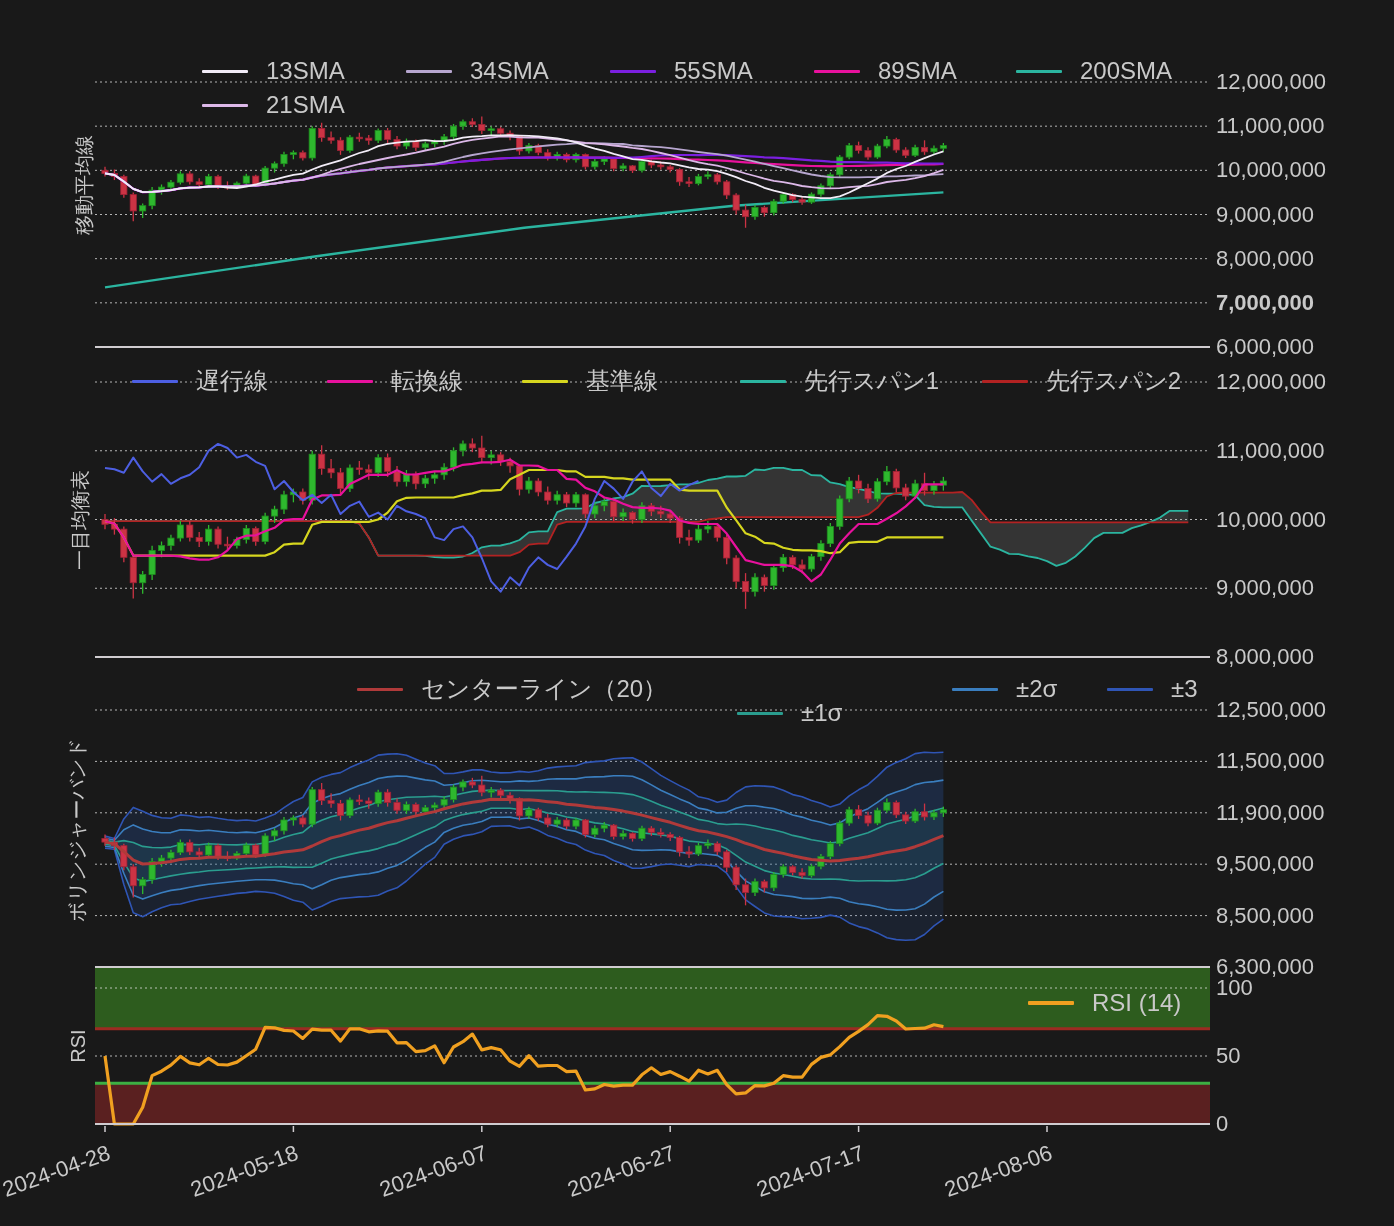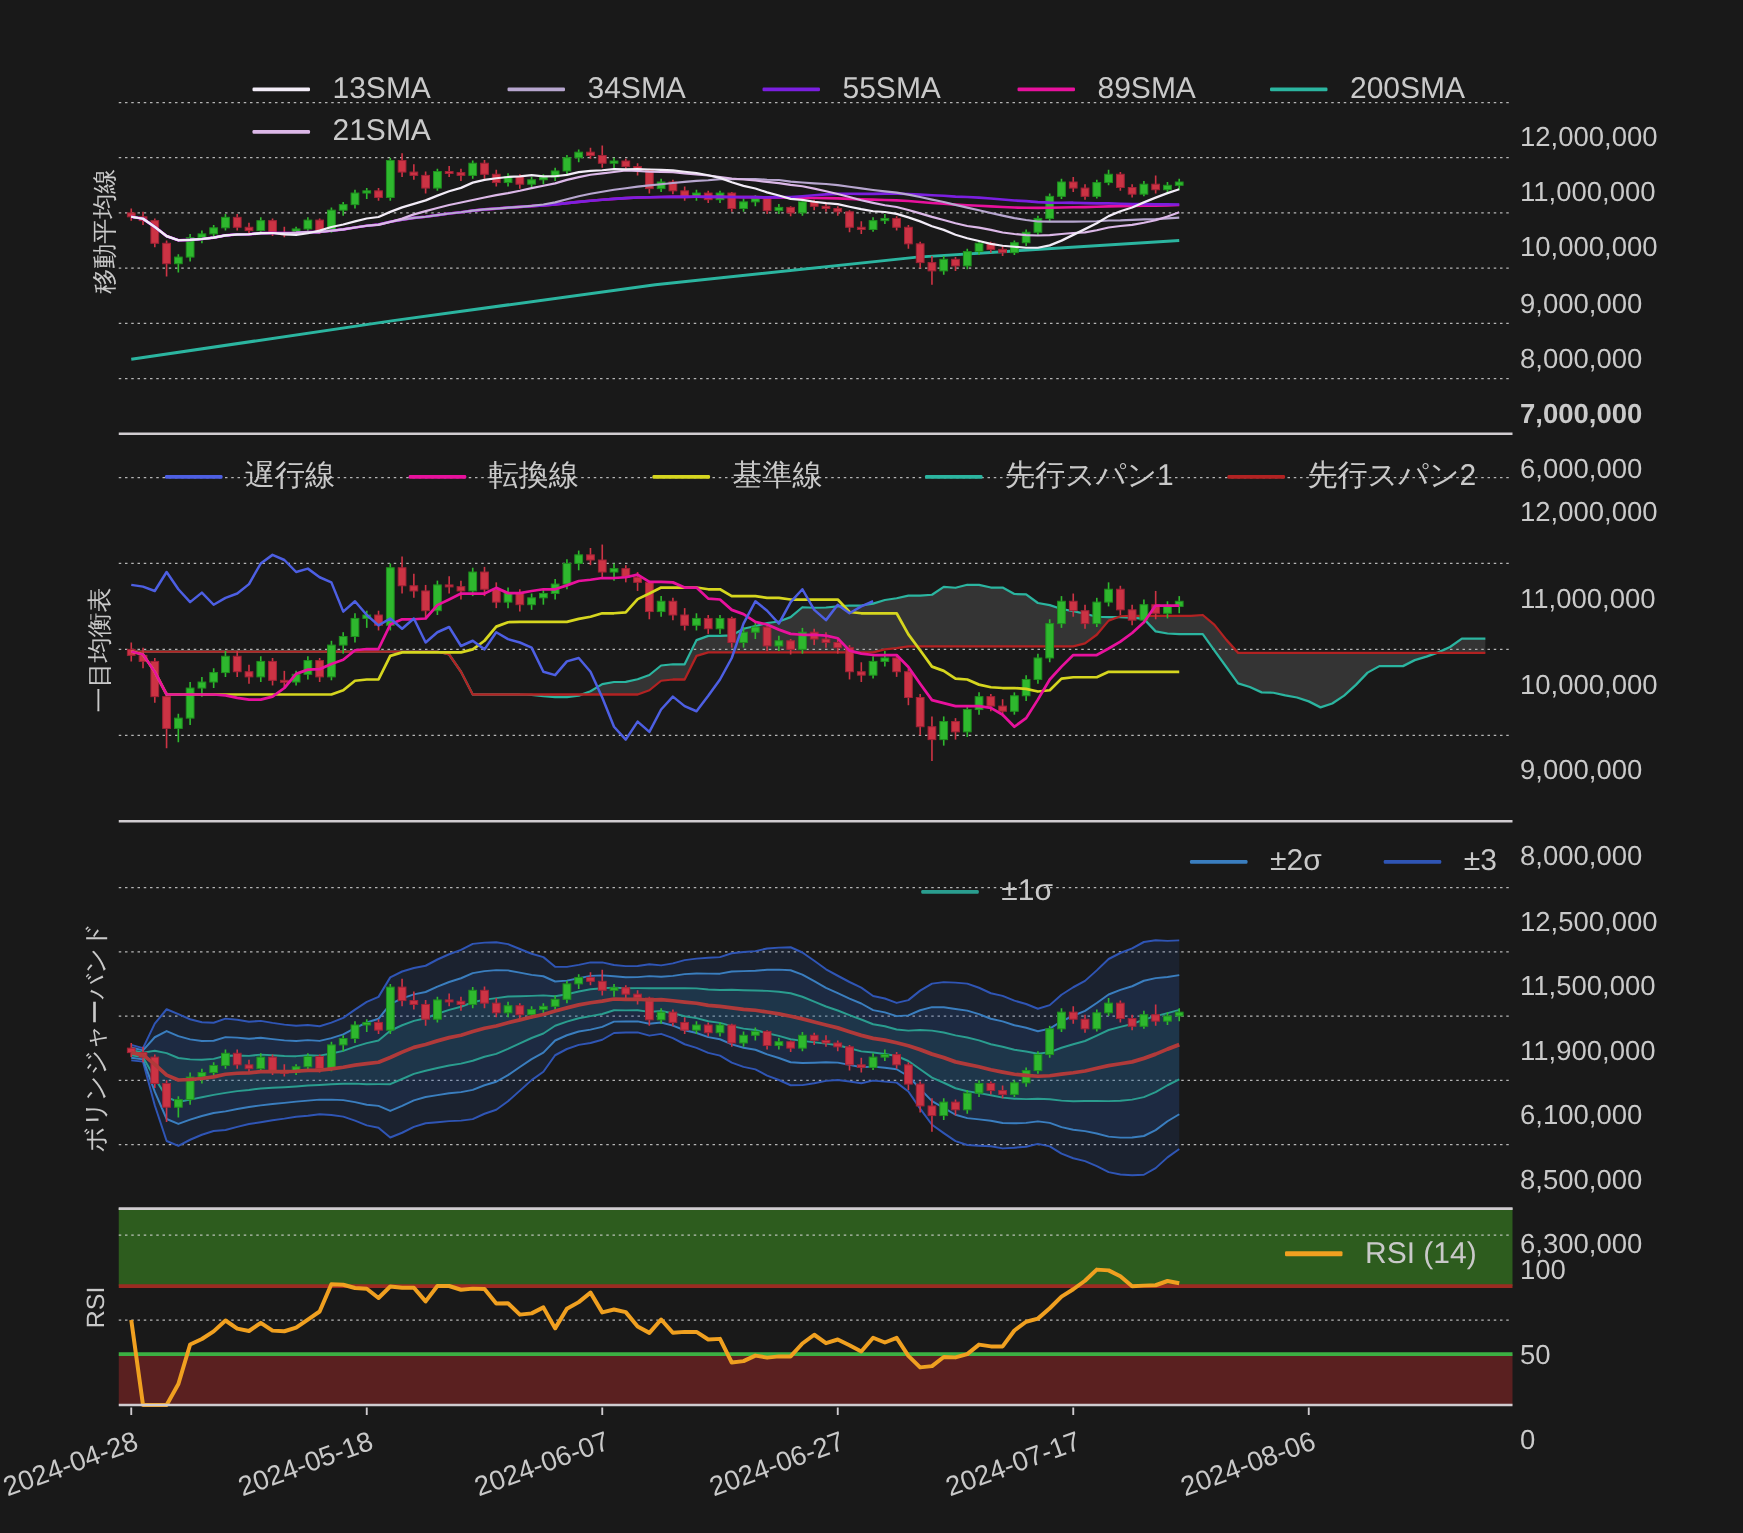--- a/index.html
+++ b/index.html
@@ -3,21 +3,21 @@
 <meta charset="utf-8">
 <style>
   html,body{margin:0;padding:0;background:#191919;}
   #page{position:relative;width:1394px;height:1226px;background:#191919;overflow:hidden;
         font-family:"Liberation Sans","DejaVu Sans",sans-serif;}
   svg{position:absolute;left:0;top:0;}
   .leg{position:absolute;display:flex;align-items:center;gap:18px;height:26px;cursor:pointer;}
   .sw{display:inline-block;width:46px;height:3px;border-radius:1px;}
   .sw.thick{height:4px;}
   .lt{color:#c9c9c9;font-size:24px;line-height:26px;white-space:nowrap;}
-  .ytick{position:absolute;left:1216px;color:#c9c9c9;font-size:22px;white-space:nowrap;margin-top:28px;}
+  .ytick{position:absolute;left:1216px;color:#c9c9c9;font-size:22px;white-space:nowrap;}
   .xtick{position:absolute;width:130px;text-align:right;color:#c9c9c9;font-size:22px;
          transform:rotate(-20deg);transform-origin:100% 0%;white-space:nowrap;}
   .ptitle{position:absolute;color:#c9c9c9;font-size:20px;white-space:nowrap;
           transform:translate(-50%,-50%) rotate(-90deg);}
 </style>
 </head>
 <body>
 
 <div id="page">
   <svg id="chart" width="1394" height="1226">
@@ -678,20 +678,24 @@
   </div>
   <div class="leg" style="left:740px;top:368px">
     <span class="sw" style="background: rgb(43, 181, 160);"></span>
     <span class="lt">先行スパン1</span>
   </div>
   <div class="leg" style="left:982px;top:368px">
     <span class="sw" style="background: rgb(178, 34, 34);"></span>
     <span class="lt">先行スパン2</span>
   </div>
 
+  <div class="leg" style="left:357px;top:676px">
+    <span class="sw" style="background: rgb(176, 58, 58);"></span>
+    <span class="lt">センターライン（20）</span>
+  </div>
   <div class="leg" style="left:737px;top:700px">
     <span class="sw" style="background: rgb(42, 157, 143);"></span>
     <span class="lt">±1σ</span>
   </div>
   <div class="leg" style="left:952px;top:676px">
     <span class="sw" style="background: rgb(58, 126, 191);"></span>
     <span class="lt">±2σ</span>
   </div>
   <div class="leg" style="left:1107px;top:676px">
     <span class="sw" style="background: rgb(47, 85, 181);"></span>
@@ -712,21 +716,21 @@
       <div class="ytick" style="top: 289.833px; font-weight: bold;">7,000,000</div>
       <div class="ytick" style="top: 334px;">6,000,000</div>
       <div class="ytick" style="top: 369px;">12,000,000</div>
       <div class="ytick" style="top: 437.75px;">11,000,000</div>
       <div class="ytick" style="top: 506.5px;">10,000,000</div>
       <div class="ytick" style="top: 575.25px;">9,000,000</div>
       <div class="ytick" style="top: 644px;">8,000,000</div>
       <div class="ytick" style="top: 697px;">12,500,000</div>
       <div class="ytick" style="top: 748.4px;">11,500,000</div>
       <div class="ytick" style="top: 799.8px;">11,900,000</div>
-      <div class="ytick" style="top: 851.2px;">6,100,000</div>
+      <div class="ytick" style="top: 851.2px;">9,500,000</div>
       <div class="ytick" style="top: 902.6px;">8,500,000</div>
       <div class="ytick" style="top: 954px;">6,300,000</div>
       <div class="ytick" style="top: 975px;">100</div>
       <div class="ytick" style="top: 1043px;">50</div>
       <div class="ytick" style="top: 1111px;">0</div>
       <div class="xtick" style="left: -25px; top: 1140px;">2024-04-28</div>
       <div class="xtick" style="left: 163.4px; top: 1140px;">2024-05-18</div>
       <div class="xtick" style="left: 351.8px; top: 1140px;">2024-06-07</div>
       <div class="xtick" style="left: 540.2px; top: 1140px;">2024-06-27</div>
       <div class="xtick" style="left: 728.6px; top: 1140px;">2024-07-17</div>

